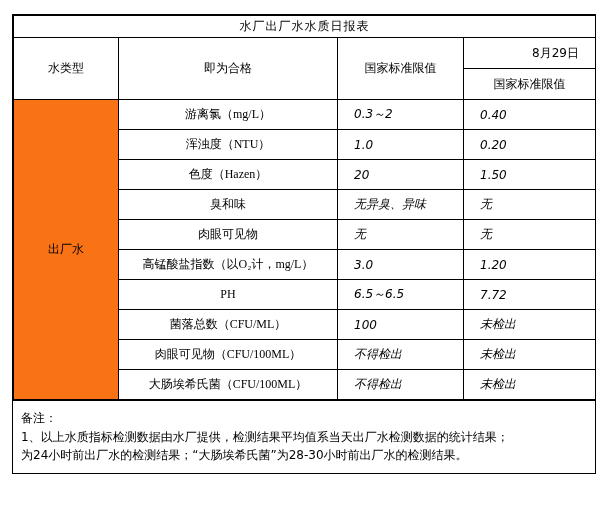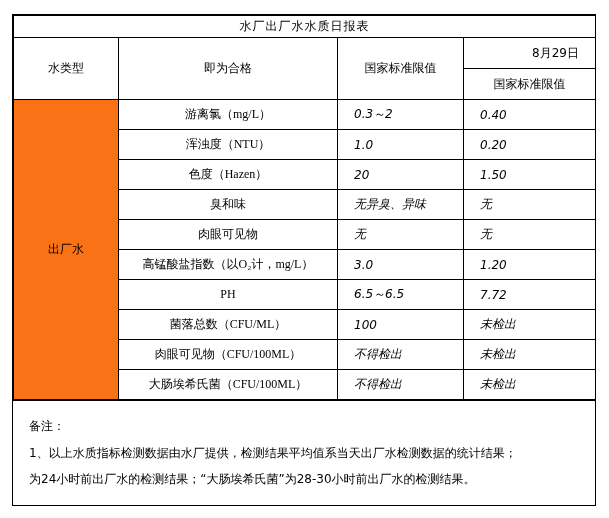--- a/index.html
+++ b/index.html
@@ -90,21 +90,21 @@
     border-top: 1px solid #000;
     padding: 8px 8px 8px 8px;
     font-size: 12px;
     line-height: 1.55;
   }
   .notes p {
     margin: 0;
     text-indent: 0;
   }
   .notes .n-line {
-    margin: 8px;
+    margin: 0;
   }
 </style>
 </head>
 <body>
 
 <div class="page">
   <div class="report">
     <table class="main">
       <colgroup>
         <col style="width:105px">

